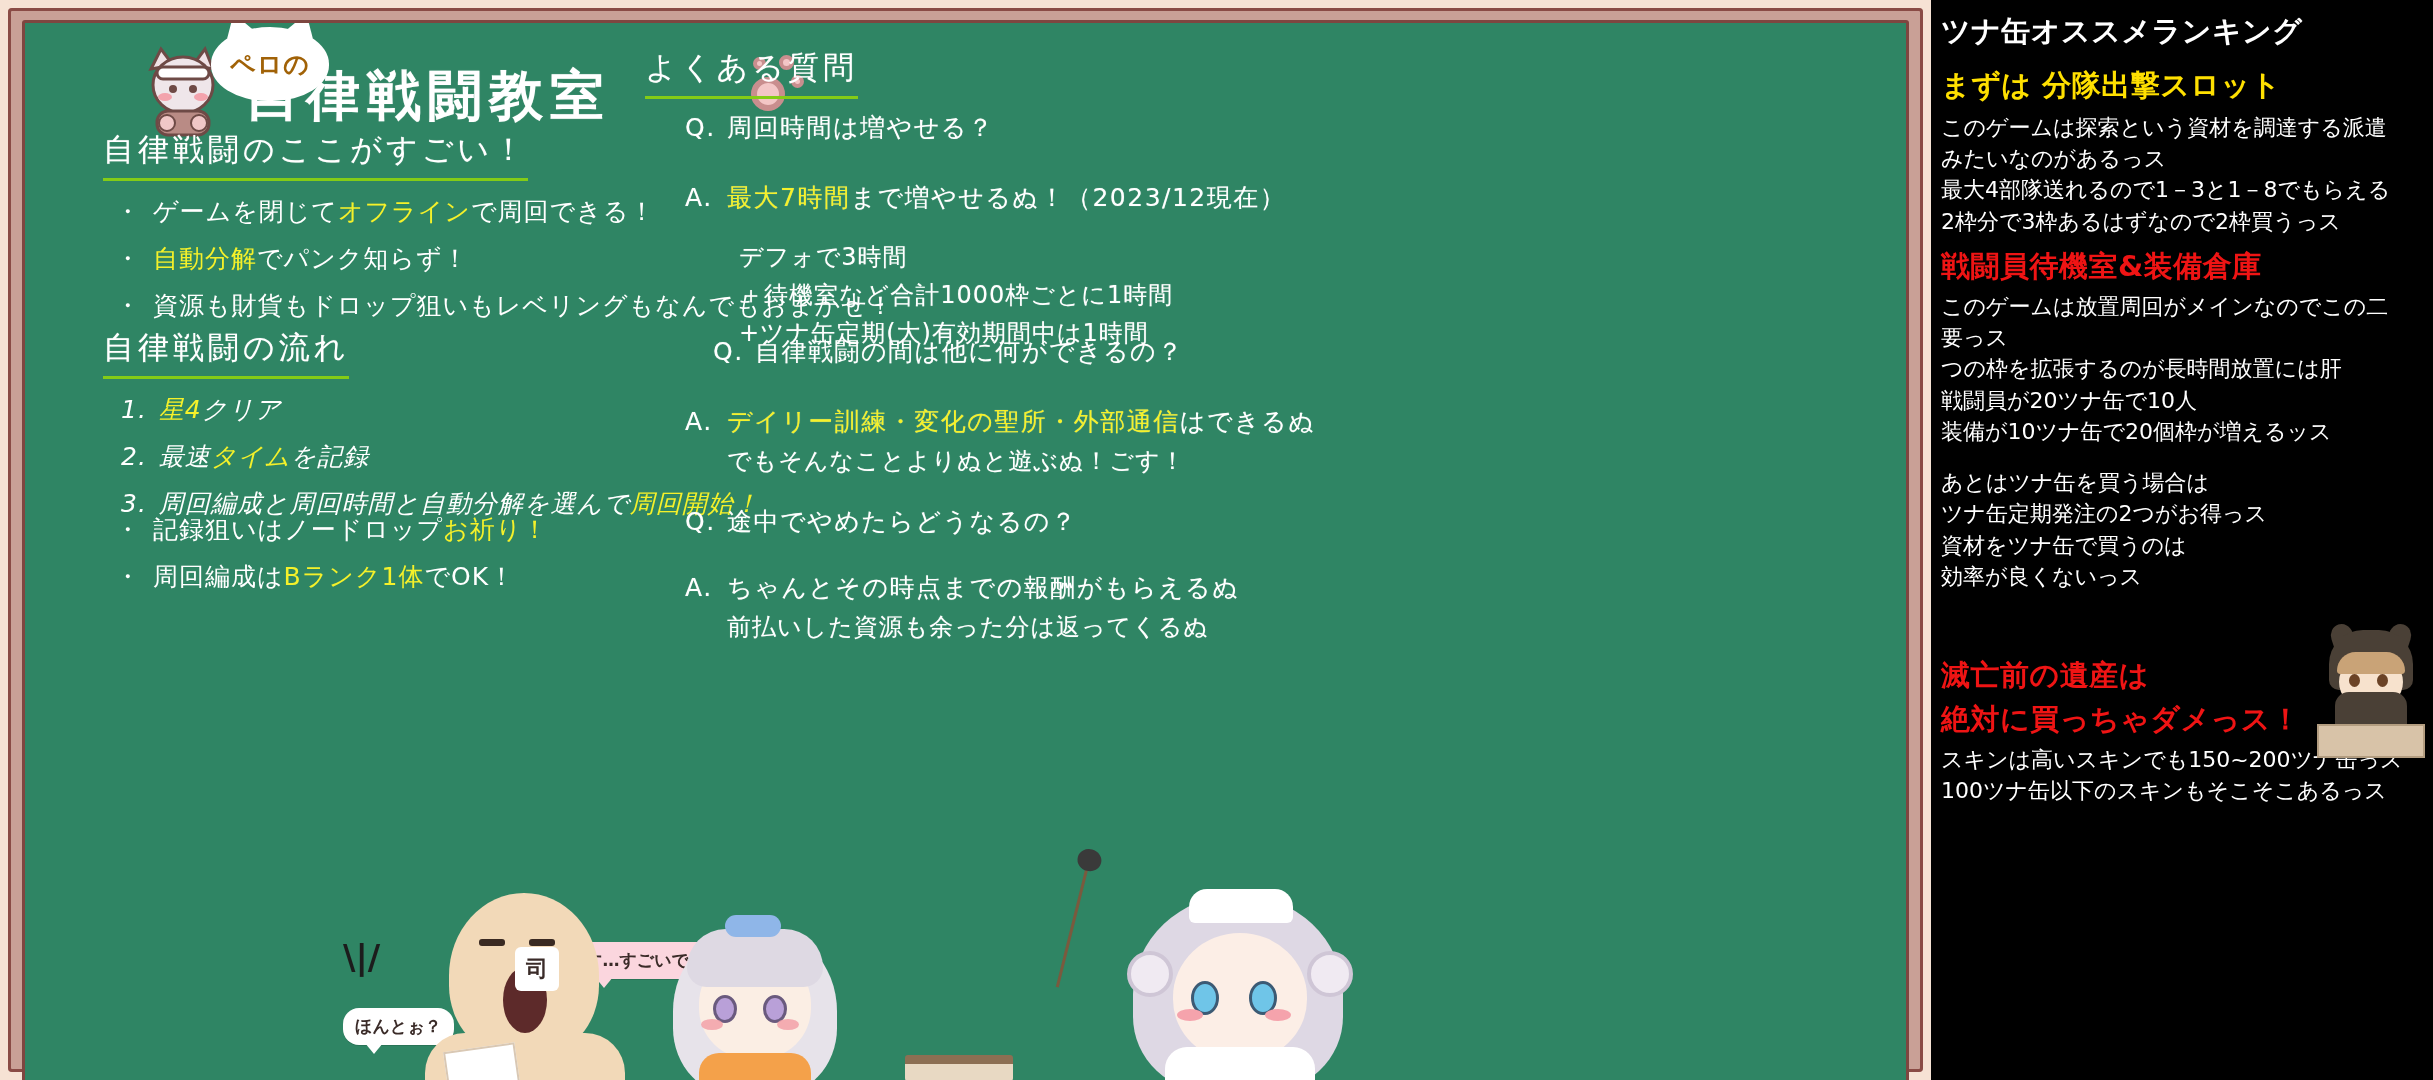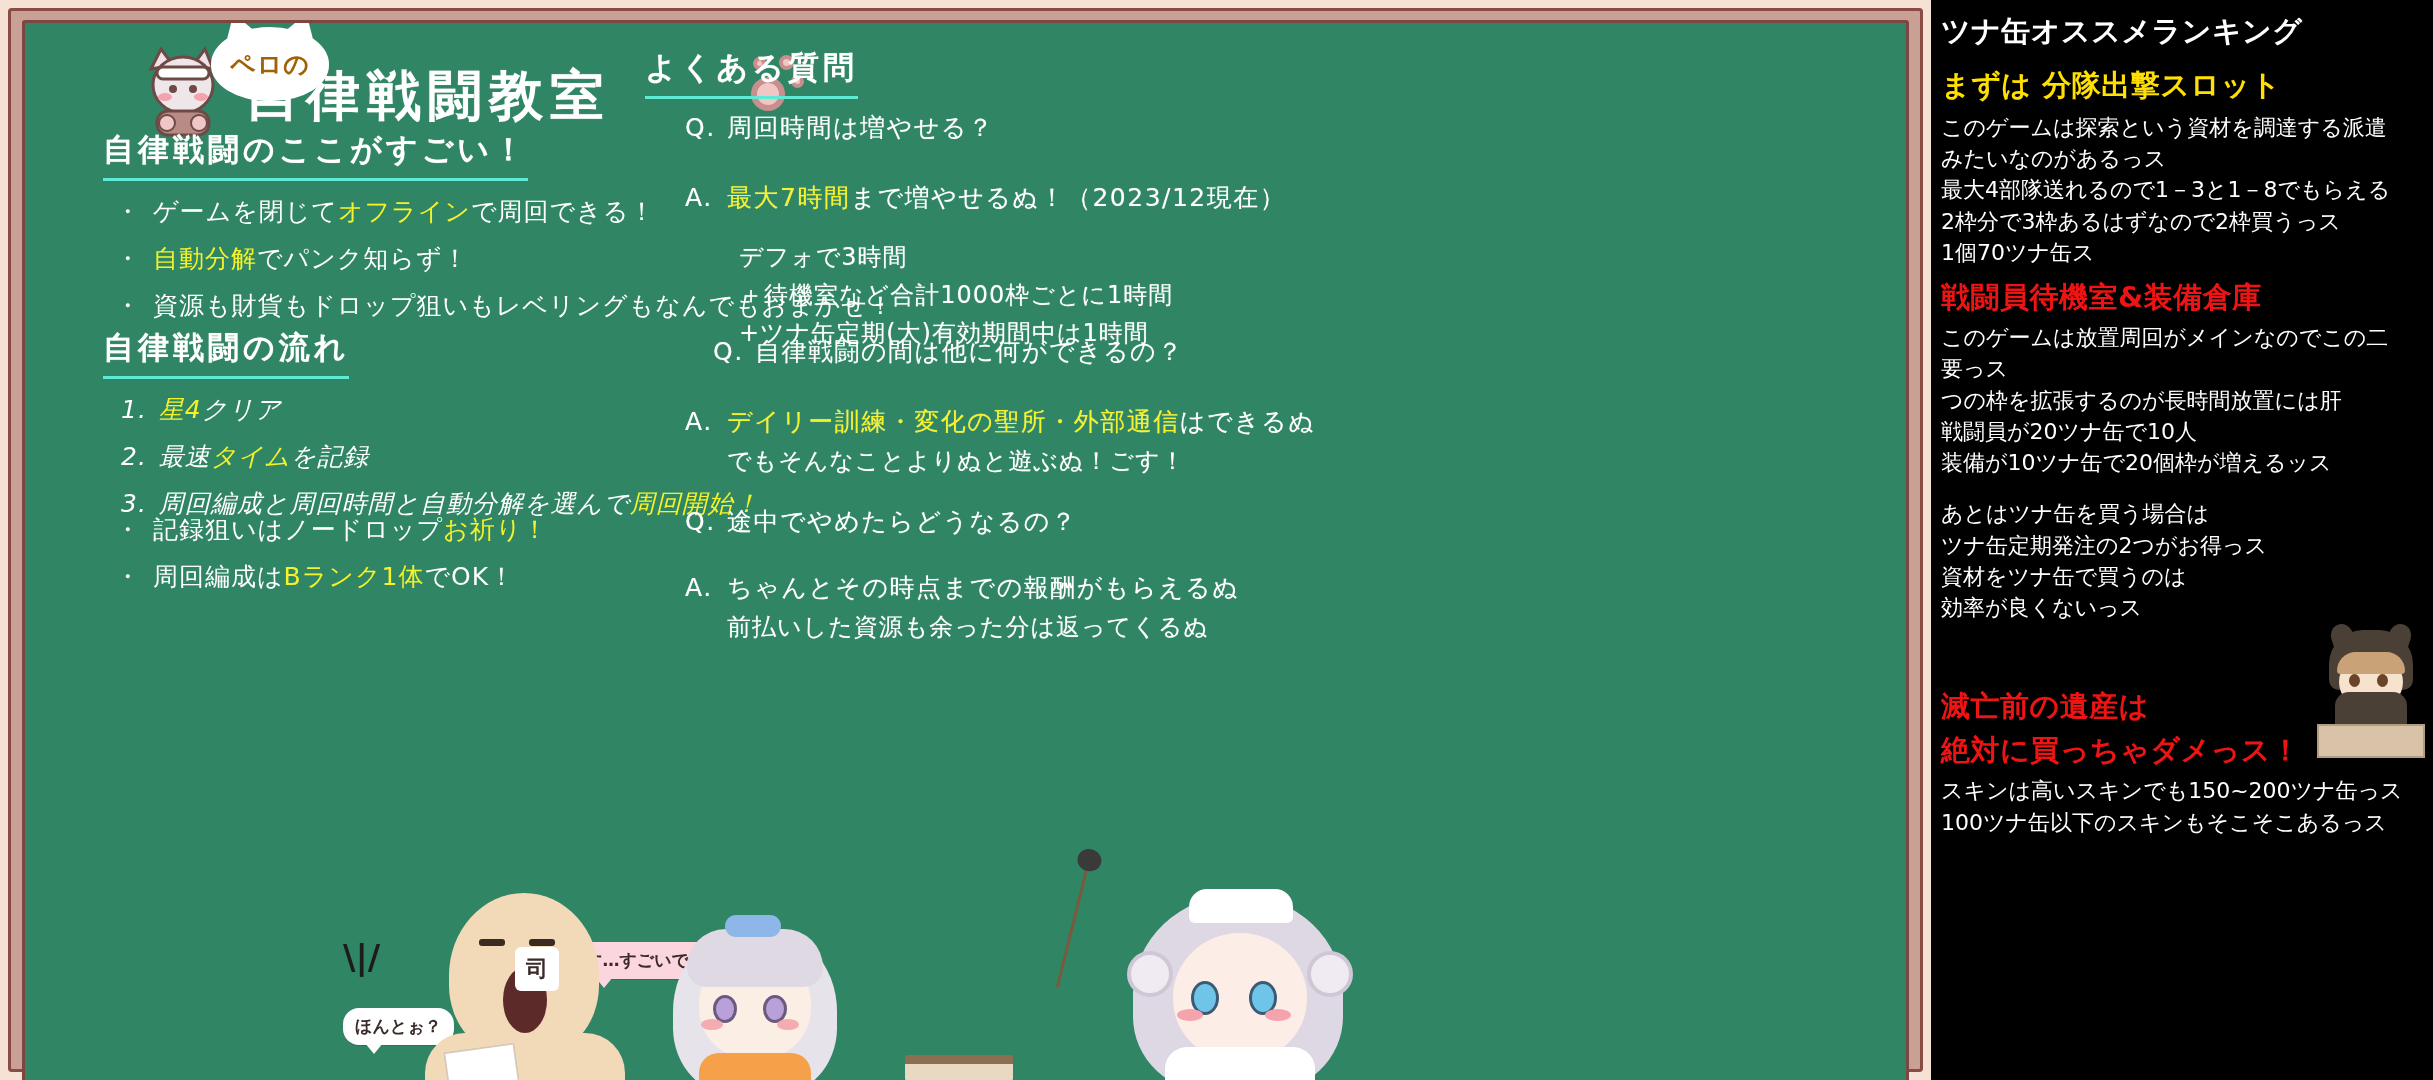--- a/index.html
+++ b/index.html
@@ -74,23 +74,23 @@
     background: #f3c6c6; border: 6px solid #c98e8e;
   }
   .paw i { position: absolute; border-radius: 50%; background:#f3c6c6; border:4px solid #c98e8e; display:block; }
   .paw i.a { width: 13px; height: 13px; top: -26px; left: -4px; }
   .paw i.b { width: 15px; height: 15px; top: -28px; left: 22px; }
   .paw i.c { width: 13px; height: 13px; top: -8px; left: 34px; }
 
   
   .sec-head {
     position: absolute;
-    font-size: 31px; font-weight: bold; letter-spacing: 4px;
+    font-size: 31px; font-weight: normal; letter-spacing: 4px;
     color: #fff; padding-bottom: 7px;
-    border-bottom: 3px solid #5eead4;
+    border-bottom: 3px solid #84cc16;
   }
   .list { position: absolute; }
   .list li {
     list-style: none;
     font-size: 25px; letter-spacing: 1px; color: #fff;
     margin-bottom: 14px; white-space: nowrap;
   }
   .list li .b { margin-right: 12px; }
   .olist li { font-style: italic; }
 
@@ -377,21 +377,20 @@
 
   <div class="sidebar">
     <div class="sb-h-white">ツナ缶オススメランキング</div>
 
     <div>
       <div class="sb-h-yellow">まずは 分隊出撃スロット</div>
       <div class="sb-p">このゲームは探索という資材を調達する派遣</div>
       <div class="sb-p">みたいなのがあるっス</div>
       <div class="sb-p">最大4部隊送れるので1－3と1－8でもらえる</div>
       <div class="sb-p">2枠分で3枠あるはずなので2枠買うっス</div>
-      <div class="sb-p">1個70ツナ缶ス</div>
     </div>
 
     <div>
       <div class="sb-h-red">戦闘員待機室&amp;装備倉庫</div>
       <div class="sb-p">このゲームは放置周回がメインなのでこの二</div>
       <div class="sb-p">要っス</div>
       <div class="sb-p">つの枠を拡張するのが長時間放置には肝</div>
       <div class="sb-p">戦闘員が20ツナ缶で10人</div>
       <div class="sb-p">装備が10ツナ缶で20個枠が増えるッス</div>
     </div>

